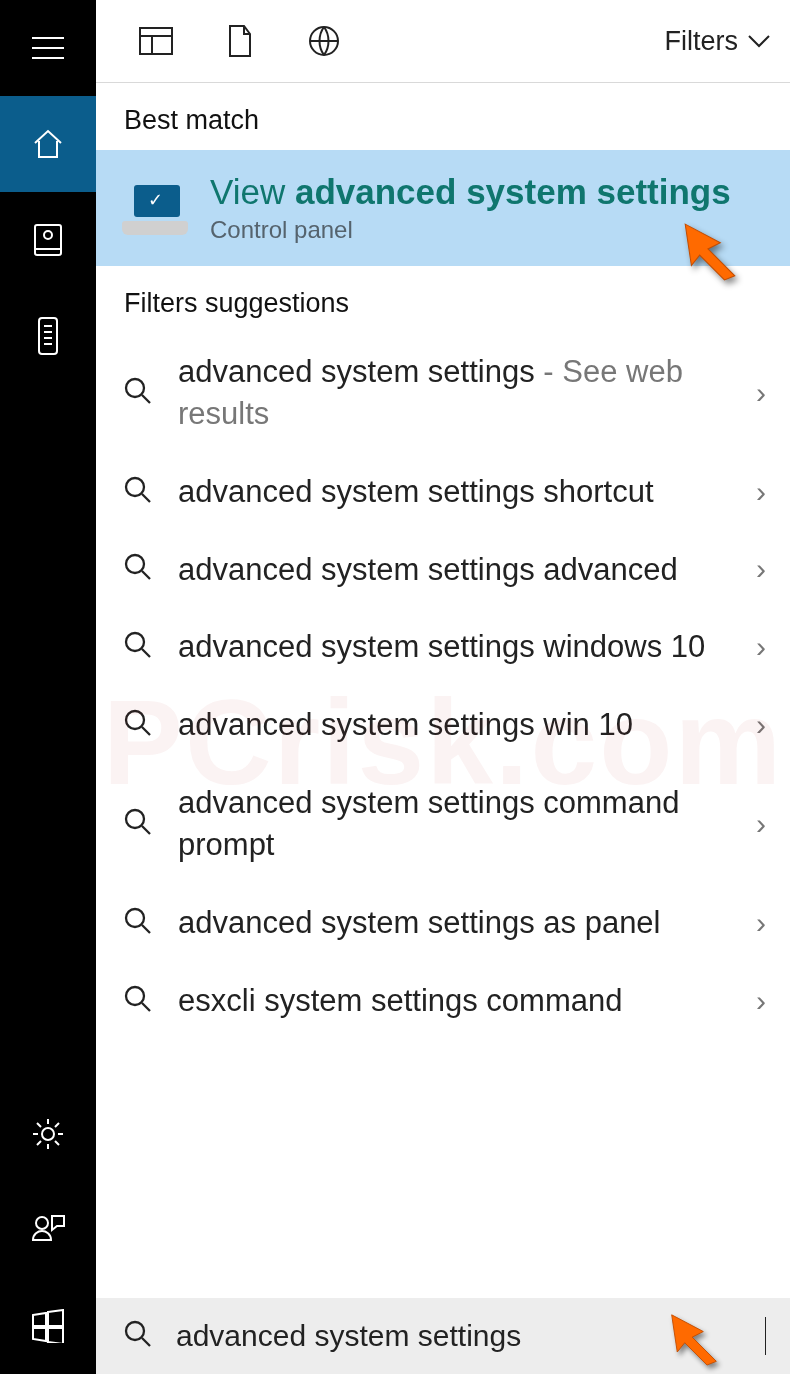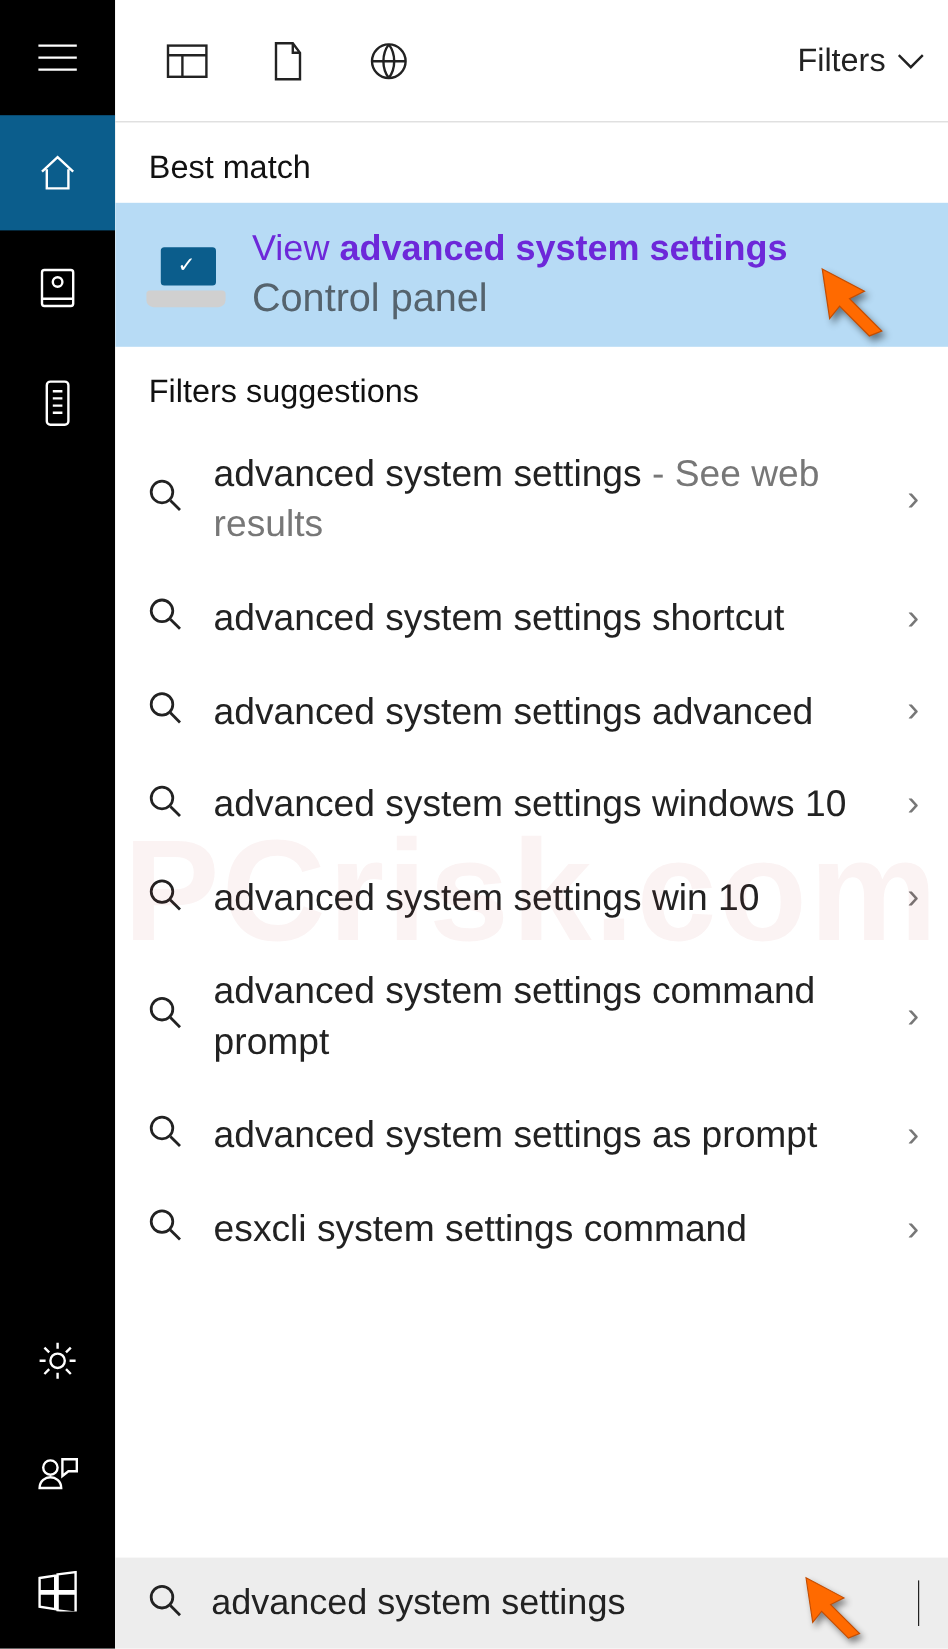--- a/index.html
+++ b/index.html
@@ -9,39 +9,39 @@
   
   .rail { width:96px; background:#000; display:flex; flex-direction:column; }
   .rail .slot { width:96px; height:96px; display:flex; align-items:center; justify-content:center; }
   .rail .slot.home { background:#0b5d8c; }
   .rail .spacer { flex:1; }
   .rail svg { stroke:#fff; fill:none; stroke-width:2; }
 
   
   .pane { flex:1; display:flex; flex-direction:column; background:#fff; position:relative; }
 
-  .topbar { display:flex; align-items:center; height:102px; border-bottom:1px solid #d9d9d9; padding:0 18px 0 28px; }
+  .topbar { display:flex; align-items:center; height:83px; border-bottom:1px solid #d9d9d9; padding:0 18px 0 28px; }
   .topbar .tb-icon { width:64px; display:flex; align-items:center; justify-content:center; margin-right:20px; }
   .topbar .tb-icon svg { stroke:#222; fill:none; stroke-width:2; }
   .topbar .flex { flex:1; }
   .filters { display:flex; align-items:center; color:#222; font-size:27px; cursor:pointer; }
   .filters .chev { margin-left:8px; }
 
   .content { flex:1; overflow:hidden; }
 
   .section-header { font-size:27px; font-weight:400; color:#111; padding:22px 0 14px 28px; }
 
   .best { background:#b7dbf5; display:flex; align-items:center; padding:22px 24px; position:relative; }
   .best .thumb { width:70px; height:54px; margin-right:20px; position:relative; }
   .best .thumb .screen { position:absolute; top:4px; left:14px; width:46px; height:32px; background:#0b5d8c; border-radius:3px; }
   .best .thumb .screen::after { content:"✓"; color:#fff; font-size:18px; position:absolute; left:14px; top:4px; }
   .best .thumb .base  { position:absolute; bottom:0; left:2px; width:66px; height:14px; background:#d0d0d0; border-radius:3px 3px 6px 6px; }
-  .best .title { font-size:30px; color:#6d28d9; }
+  .best .title { font-size:35px; color:#0f766e; }
   .best .title .b { font-weight:600; }
-  .best .sub   { font-size:33px; color:#55636d; margin-top:4px; }
+  .best .sub   { font-size:24px; color:#55636d; margin-top:4px; }
 
   .sugg { display:flex; align-items:center; padding:18px 24px 18px 28px; }
   .sugg .mag { width:36px; margin-right:18px; flex-shrink:0; }
   .sugg .txt { flex:1; font-size:31px; color:#222; line-height:1.35; }
   .sugg .txt .b { font-weight:400; }
   .sugg .txt .dim { color:#777; }
   .sugg .chev { color:#777; font-size:30px; margin-left:8px; flex-shrink:0; }
 
   
   .mag svg, .sb-mag svg { stroke:#222; fill:none; stroke-width:2.3; }
@@ -207,21 +207,21 @@
                 <path d="M18 18l8 8"></path>
               </svg></div>
             <div class="txt"><span>advanced system settings </span><span class="b">command prompt</span></div>
             <div class="chev">›</div>
           </div>
           <div class="sugg">
             <div class="mag"><svg width="28" height="28">
                 <circle cx="11" cy="11" r="9"></circle>
                 <path d="M18 18l8 8"></path>
               </svg></div>
-            <div class="txt"><span>advanced system settings </span><span class="b">as prompt</span></div>
+            <div class="txt"><span>advanced system settings </span><span class="b">as panel</span></div>
             <div class="chev">›</div>
           </div>
           <div class="sugg">
             <div class="mag"><svg width="28" height="28">
                 <circle cx="11" cy="11" r="9"></circle>
                 <path d="M18 18l8 8"></path>
               </svg></div>
             <div class="txt"><span class="b">esxcli</span><span> system settings command</span></div>
             <div class="chev">›</div>
           </div>

